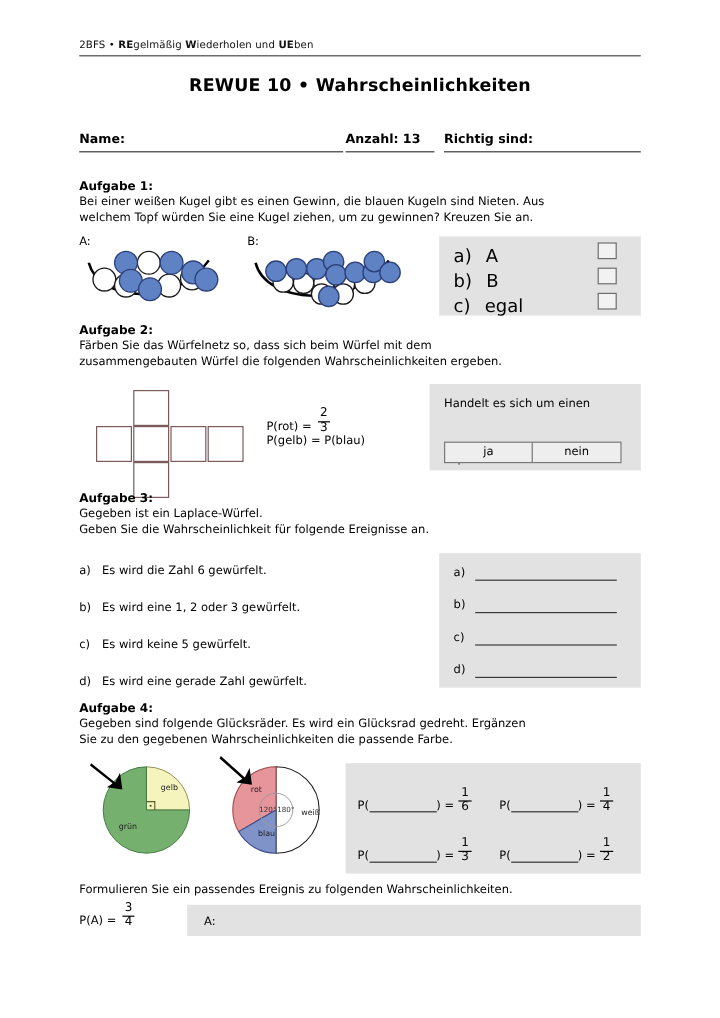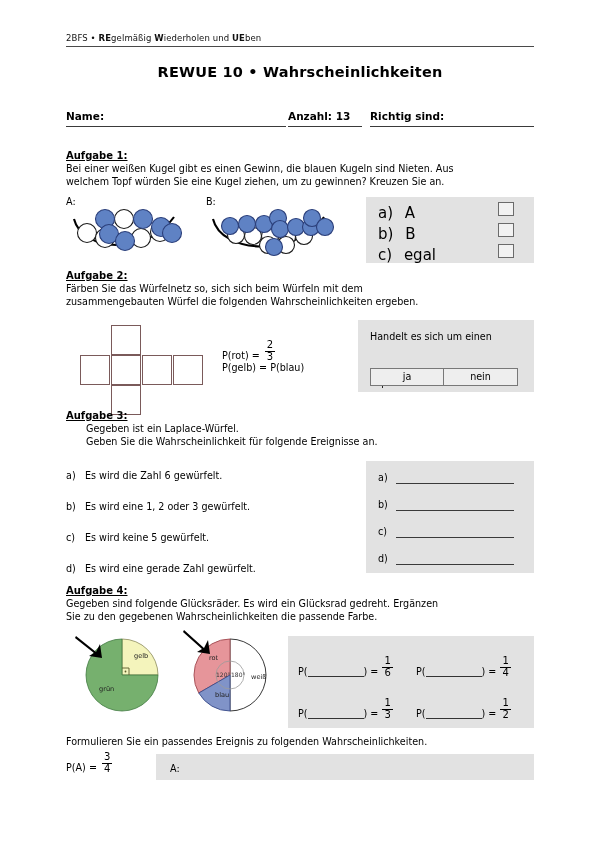--- a/index.html
+++ b/index.html
@@ -25,21 +25,21 @@
     position:absolute; left:0; top:64px; width:600px; text-align:center;
     font-size:14.5px; font-weight:bold; letter-spacing:.2px;
   }
 
   
   .namerow { position:absolute; left:66px; top:110px; width:468px; height:22px; }
   .nm { position:absolute; font-weight:bold; font-size:10.5px; }
   .nm-line { position:absolute; border-bottom:1.4px solid #3a3a3a; }
 
   
-  .task-title { font-weight:bold; font-size:10px;text-decoration:underline; }
+  .task-title { font-weight:bold; font-size:10px; }
   .txt { font-size:9.6px; line-height:13.4px; }
 
   .block { position:absolute; }
 
   
   .gbox { position:absolute; background:#e2e2e2; }
 
   
   .cbox {
     width:16px; height:14px; border:1.1px solid #6b6b6b; background:#f2f2f2;
@@ -176,21 +176,21 @@
     <div class="opt" style="left:12px; top:49px;">
       <span>c)</span>
       <span style="margin-left:7px;">egal</span>
     </div>
     <span class="cbox" style="position:absolute; left:132px; top:47px;"></span>
   </div>
 
   <div class="block" style="left:66px; top:270px; width:468px;">
     <div class="task-title">Aufgabe 2:</div>
     <div class="txt" style="margin-top:1px;">
-      <div>Färben Sie das Würfelnetz so, sich sich beim Würfeln mit dem</div>
+      <div>Färben Sie das Würfelnetz so, dass sich beim Würfel mit dem</div>
       <div>zusammengebauten Würfel die folgenden Wahrscheinlichkeiten ergeben.</div>
     </div>
   </div>
 
   <div class="net" style="left:80px; top:325px; width:130px; height:92px;">
     <div class="sq" style="left:31px; top:0px;"></div>
     <div class="sq" style="left:0px;  top:30px;"></div>
     <div class="sq" style="left:31px; top:30px;"></div>
     <div class="sq" style="left:62px; top:30px;"></div>
     <div class="sq" style="left:93px; top:30px;"></div>
@@ -212,21 +212,21 @@
     <div class="txt" style="position:absolute; left:12px; top:10px;">Handelt es sich um einen</div>
     <div class="txt" style="position:absolute; left:12px; top:26px;margin-top:30px;">Laplace-Würfel?</div>
     <div class="jn" style="left:12px; top:48px;">
       <div>ja</div>
       <div>nein</div>
     </div>
   </div>
 
   <div class="block" style="left:66px; top:410px; width:468px;">
     <div class="task-title">Aufgabe 3:</div>
-    <div class="txt" style="margin-top:1px;margin-left:20px;">
+    <div class="txt" style="margin-top:1px;">
       <div>Gegeben ist ein Laplace-Würfel.</div>
       <div>Geben Sie die Wahrscheinlichkeit für folgende Ereignisse an.</div>
     </div>
   </div>
 
   <div class="block" style="left:66px; top:469px; width:290px;">
     <div style="position:relative; height:31px;">
       <span class="txt" style="position:absolute; left:0;">a)</span>
       <span class="txt" style="position:absolute; left:19px;">Es wird die Zahl 6 gewürfelt.</span>
     </div>

